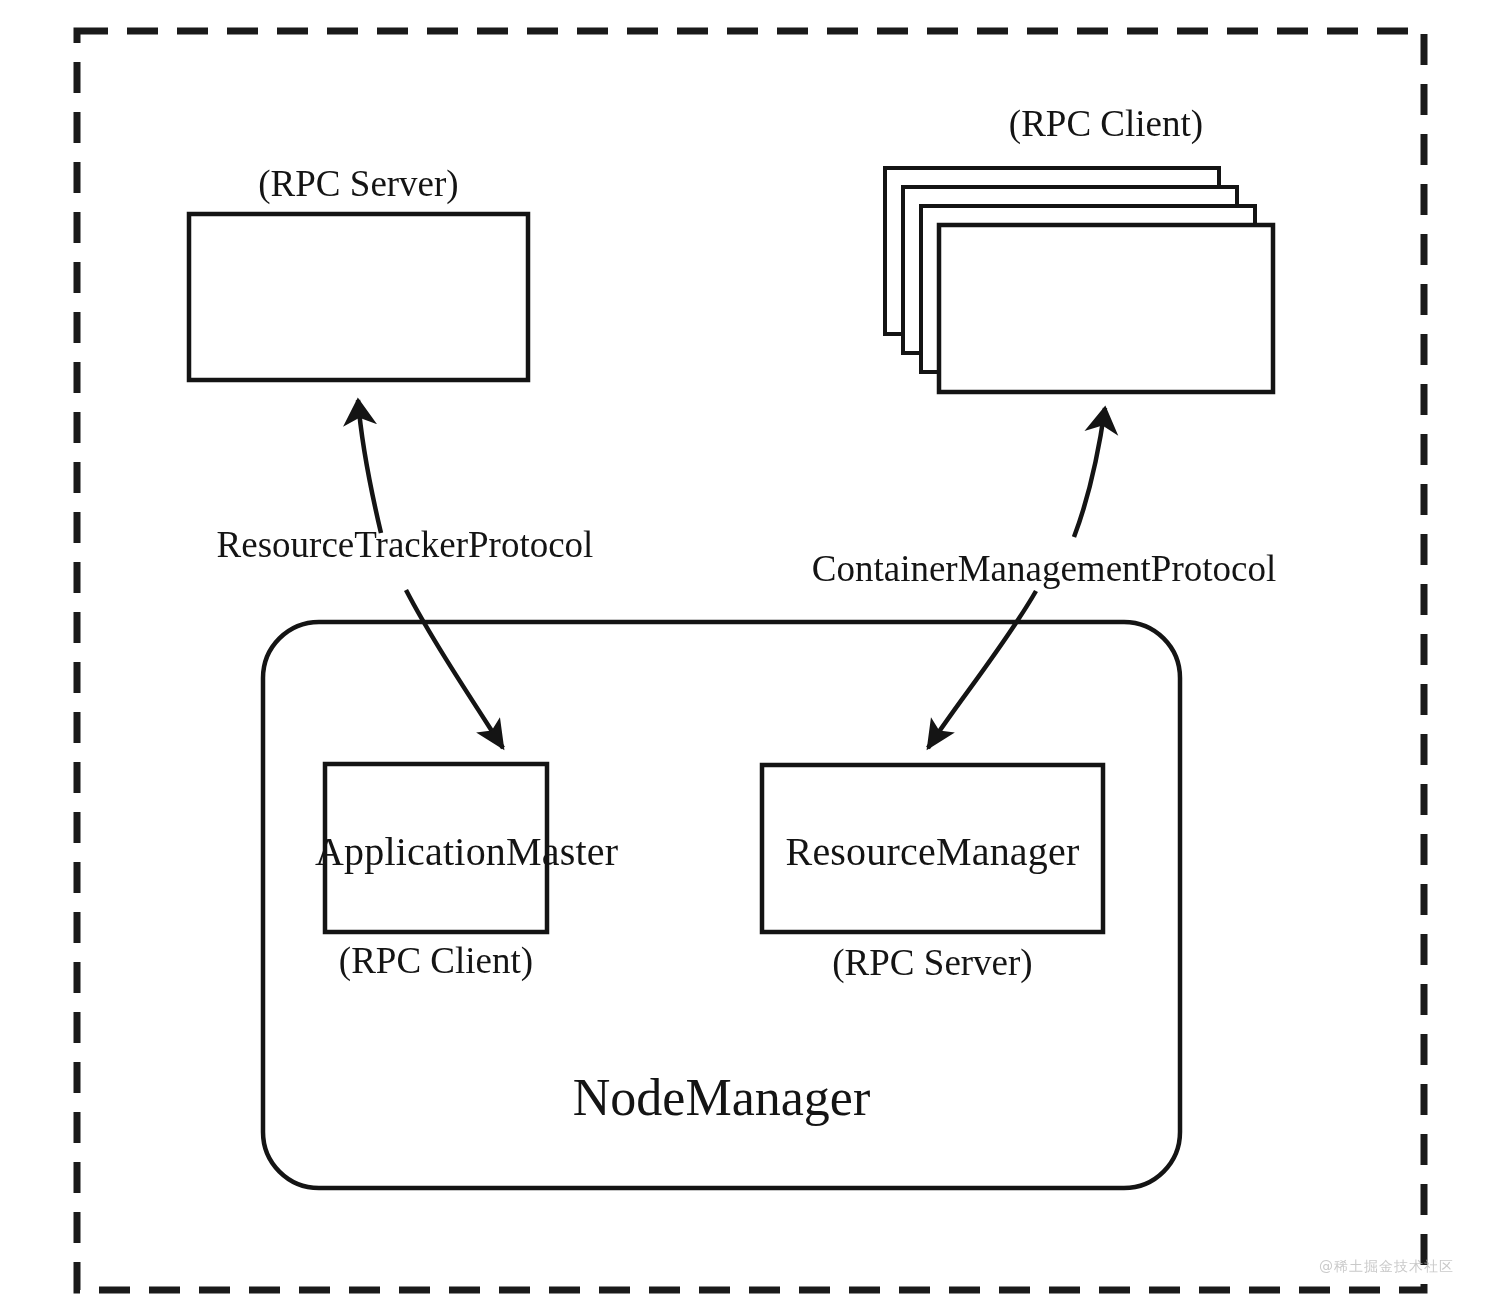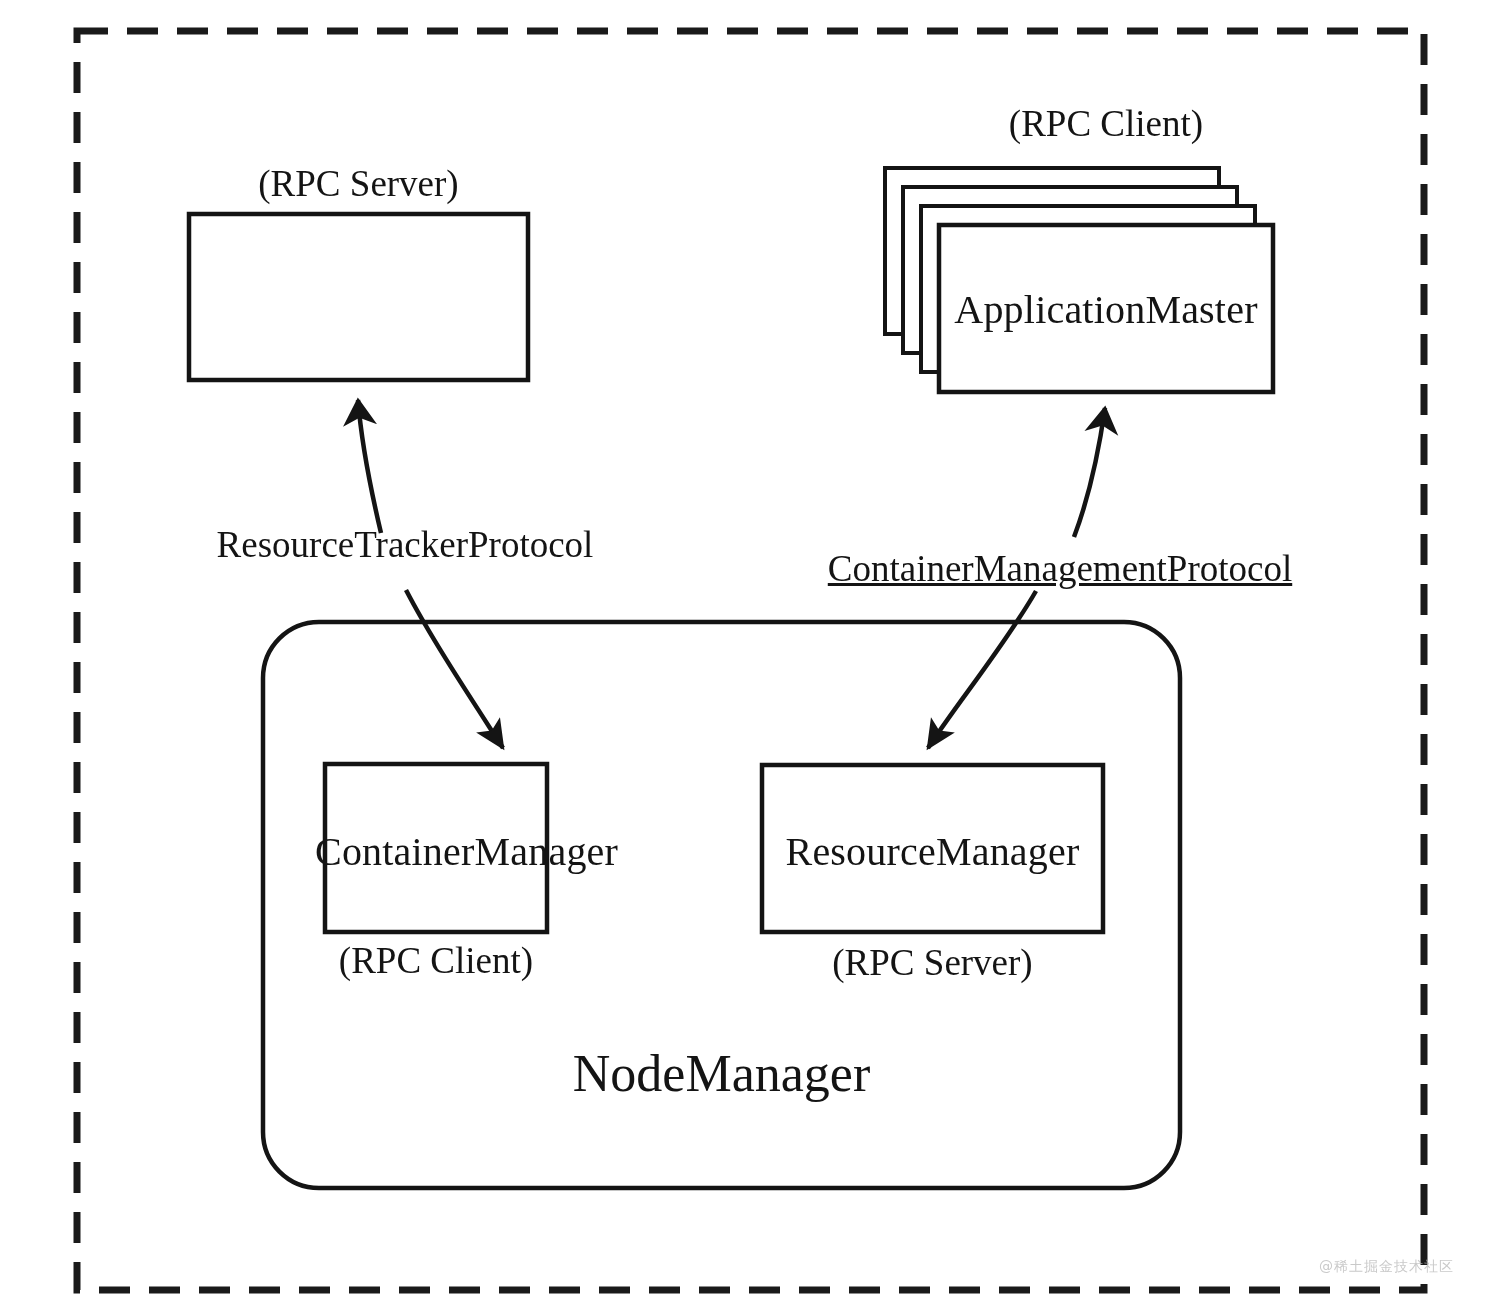--- a/index.html
+++ b/index.html
@@ -88,31 +88,30 @@
 
     <path d="M 1074 537 C 1088 500 1099 450 1105 408" fill="none" stroke="#141414" stroke-width="4.5" marker-end="url(#arrowSlim)"></path>
     <path d="M 1036 591 C 1005 645 955 706 928 748" fill="none" stroke="#141414" stroke-width="4.5" marker-end="url(#arrowFilled)"></path>
   </svg>
 
   <div class="node-label annot" style="left:189px; top:165px; width:339px;">(RPC Server)</div>
 
 
   <div class="node-label annot" style="left:939px; top:105px; width:334px;">(RPC Client)</div>
 
-  <div class="node-label box-title" style="left:939px; top:290px; width:334px;">ApplicationMaster</div>
 
   <div class="node-label protocol" style="left:180px; top:526px; width:450px;">ResourceTrackerProtocol</div>
 
-  <div class="node-label protocol" style="left:800px; top:550px; width:520px;text-decoration:underline;">ContainerManagementProtocol</div>
+  <div class="node-label protocol" style="left:784px; top:550px; width:520px;">ContainerManagementProtocol</div>
 
-  <div class="node-label box-title" style="left:315px; top:832px; width:242px;">ContainerManager</div>
+  <div class="node-label box-title" style="left:315px; top:832px; width:242px;">ApplicationMaster</div>
 
   <div class="node-label annot" style="left:325px; top:942px; width:222px;">(RPC Client)</div>
 
   <div class="node-label box-title" style="left:762px; top:832px; width:341px;">ResourceManager</div>
 
   <div class="node-label annot" style="left:762px; top:944px; width:341px;">(RPC Server)</div>
 
-  <div class="node-label container-title" style="left:263px; top:1048px; width:917px;">NodeManager</div>
+  <div class="node-label container-title" style="left:263px; top:1072px; width:917px;">NodeManager</div>
 
   <div class="watermark" style="left:1319px; top:1258px;">@稀土掘金技术社区</div>
 
 </div>
 
 </body></html>

